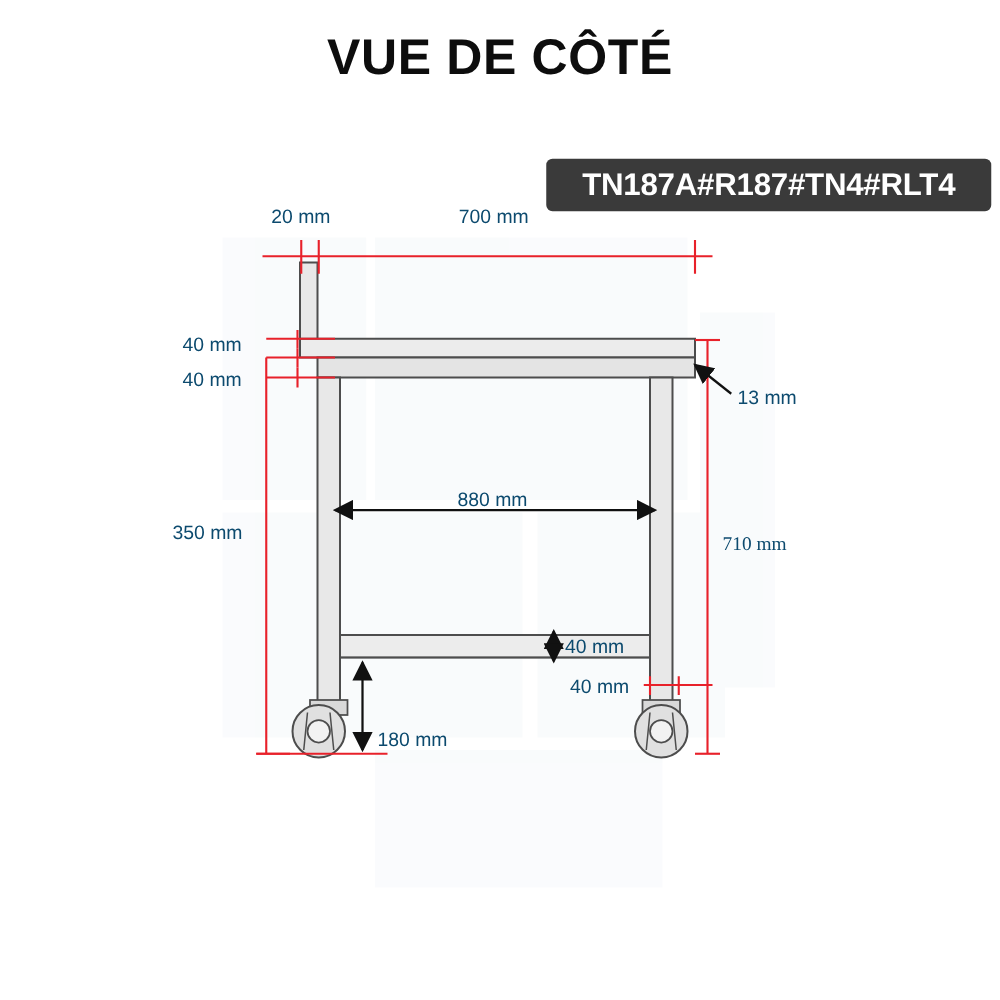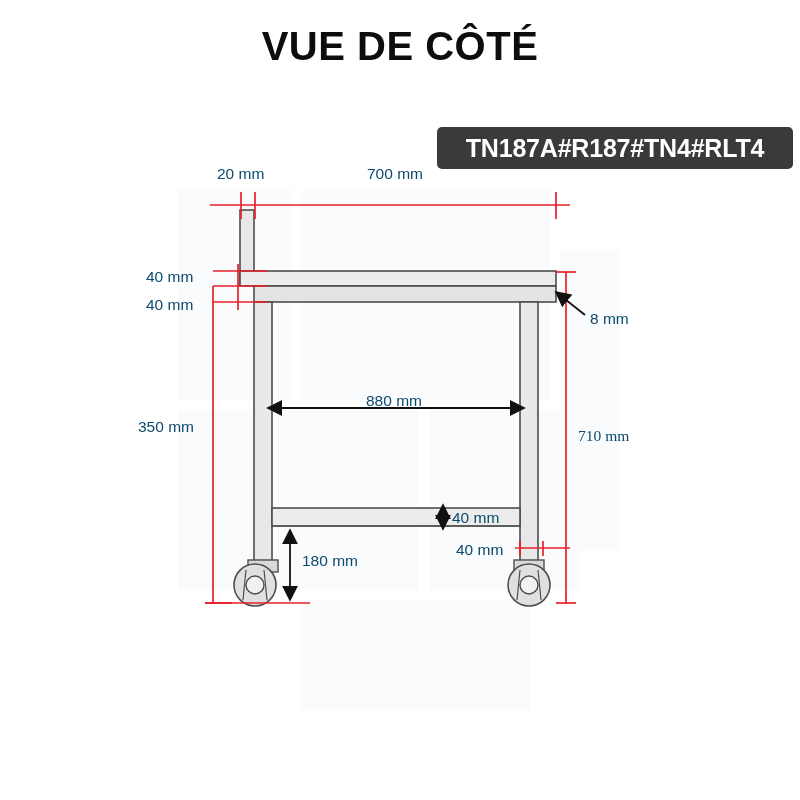--- a/index.html
+++ b/index.html
@@ -157,21 +157,21 @@
       <line x1="443" y1="505" x2="443" y2="529" marker-start="url(#arrL)" marker-end="url(#arrR)"></line>
 
       <line x1="585" y1="315" x2="556" y2="292" marker-end="url(#arrR)"></line>
     </g>
   </svg>
 
   <div class="dim-label" style="left:217px; top:165px;">20 mm</div>
   <div class="dim-label" style="left:367px; top:165px;">700 mm</div>
   <div class="dim-label" style="left:146px; top:268px;">40 mm</div>
   <div class="dim-label" style="left:146px; top:296px;">40 mm</div>
-  <div class="dim-label" style="left:590px; top:310px;">8 mm</div>
+  <div class="dim-label" style="left:590px; top:310px;">13 mm</div>
   <div class="dim-label" style="left:366px; top:392px;">880 mm</div>
   <div class="dim-label" style="left:138px; top:418px;">350 mm</div>
   <div class="dim-label" style="left:578px; top:427px;font-family:Liberation Serif, serif;">710 mm</div>
   <div class="dim-label" style="left:452px; top:509px;">40 mm</div>
   <div class="dim-label" style="left:456px; top:541px;">40 mm</div>
-  <div class="dim-label" style="left:302px; top:552px;text-align:right;">180 mm</div>
+  <div class="dim-label" style="left:302px; top:584px;text-align:right;">180 mm</div>
 
 </div>
 
 </body></html>

